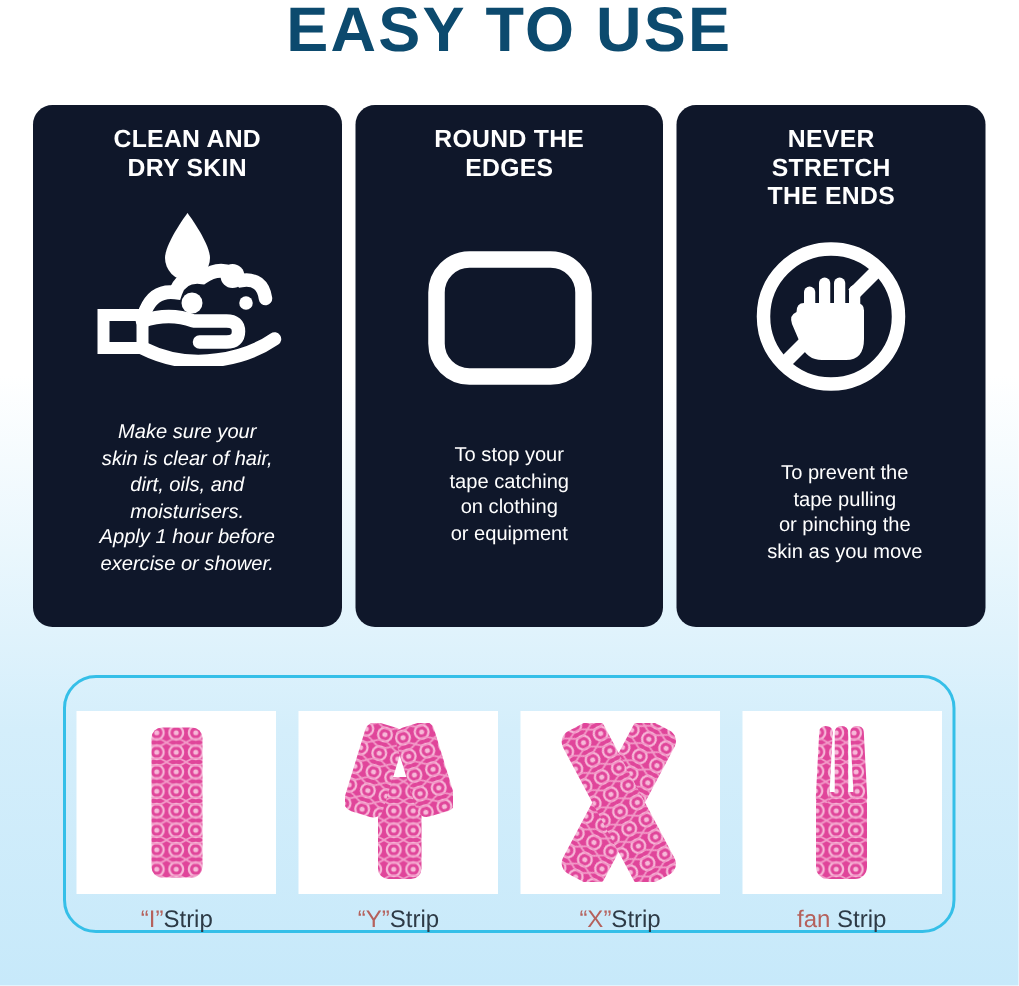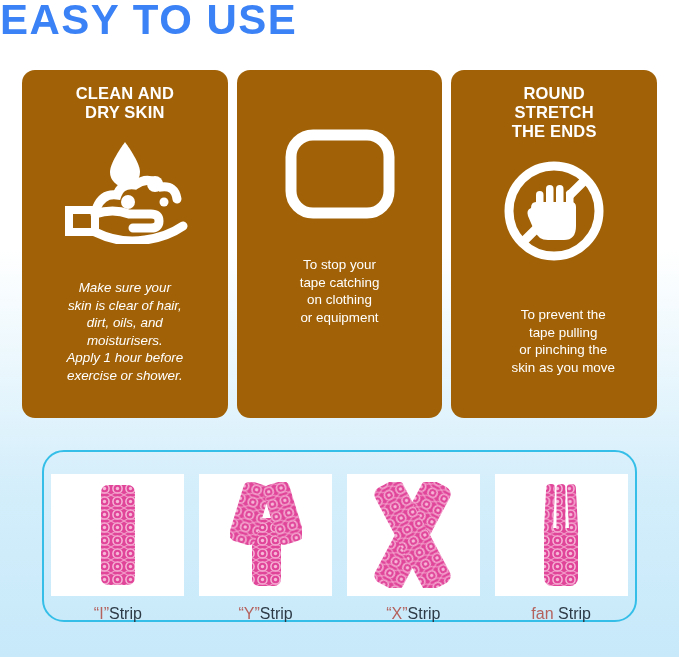--- a/index.html
+++ b/index.html
@@ -8,44 +8,44 @@
   body{
     font-family:"Liberation Sans", sans-serif;
     background:linear-gradient(to bottom, #ffffff 0%, #ffffff 38%, #eaf7fd 56%, #d4eefb 74%, #c7e9fa 100%);
     position:relative;
     overflow:hidden;
   }
 
   
   .title{
     width:100%;
-    text-align:left;
+    text-align:center;
     font-size:42px;
     font-weight:bold;
     letter-spacing:1.5px;
-    color:#3b82f6;
+    color:#0c4a6e;
     line-height:40px;
     padding-top:0px;
     height:40px;
     overflow:hidden;
   }
 
   
   .cards{
     position:absolute;
     top:70px;
     left:22px;
     width:635px;
     height:348px;
     display:flex;
     gap:9px;
   }
   .card{
     flex:1;
-    background:#a16207;
+    background:#0f172a;
     border-radius:13px;
     display:flex;
     flex-direction:column;
     align-items:center;
     padding:14px 6px 12px 6px;
     position:relative;
   }
   .card-heading{
     color:#ffffff;
     font-weight:bold;
@@ -143,33 +143,35 @@
     </div>
     <div class="card-body">Make sure your
 skin is clear of hair,
 dirt, oils,  and
 moisturisers.
 Apply 1 hour before
 exercise  or shower.</div>
   </div>
 
   <div class="card">
+    <div class="card-heading">ROUND THE
+EDGES</div>
     <div class="card-icon" style="margin-top:44px;">
       <svg width="112" height="92" viewBox="0 0 112 92">
         <rect x="7" y="7" width="98" height="78" rx="22" ry="22" fill="none" stroke="#fff" stroke-width="11"></rect>
       </svg>
     </div>
     <div class="card-body">To stop your
 tape catching
 on clothing
 or equipment</div>
   </div>
 
   <div class="card">
-    <div class="card-heading">ROUND
+    <div class="card-heading">NEVER
 STRETCH
 THE ENDS</div>
     <div class="card-icon" style="margin-top:14px;">
       <svg width="112" height="112" viewBox="0 0 112 112">
         <circle cx="56" cy="56" r="45" fill="none" stroke="#fff" stroke-width="9"></circle>
 
         <line x1="27" y1="85" x2="38" y2="74" stroke="#fff" stroke-width="9" stroke-linecap="square"></line>
         <line x1="74" y1="38" x2="85" y2="27" stroke="#fff" stroke-width="9" stroke-linecap="square"></line>
 
         <g fill="#fff">

